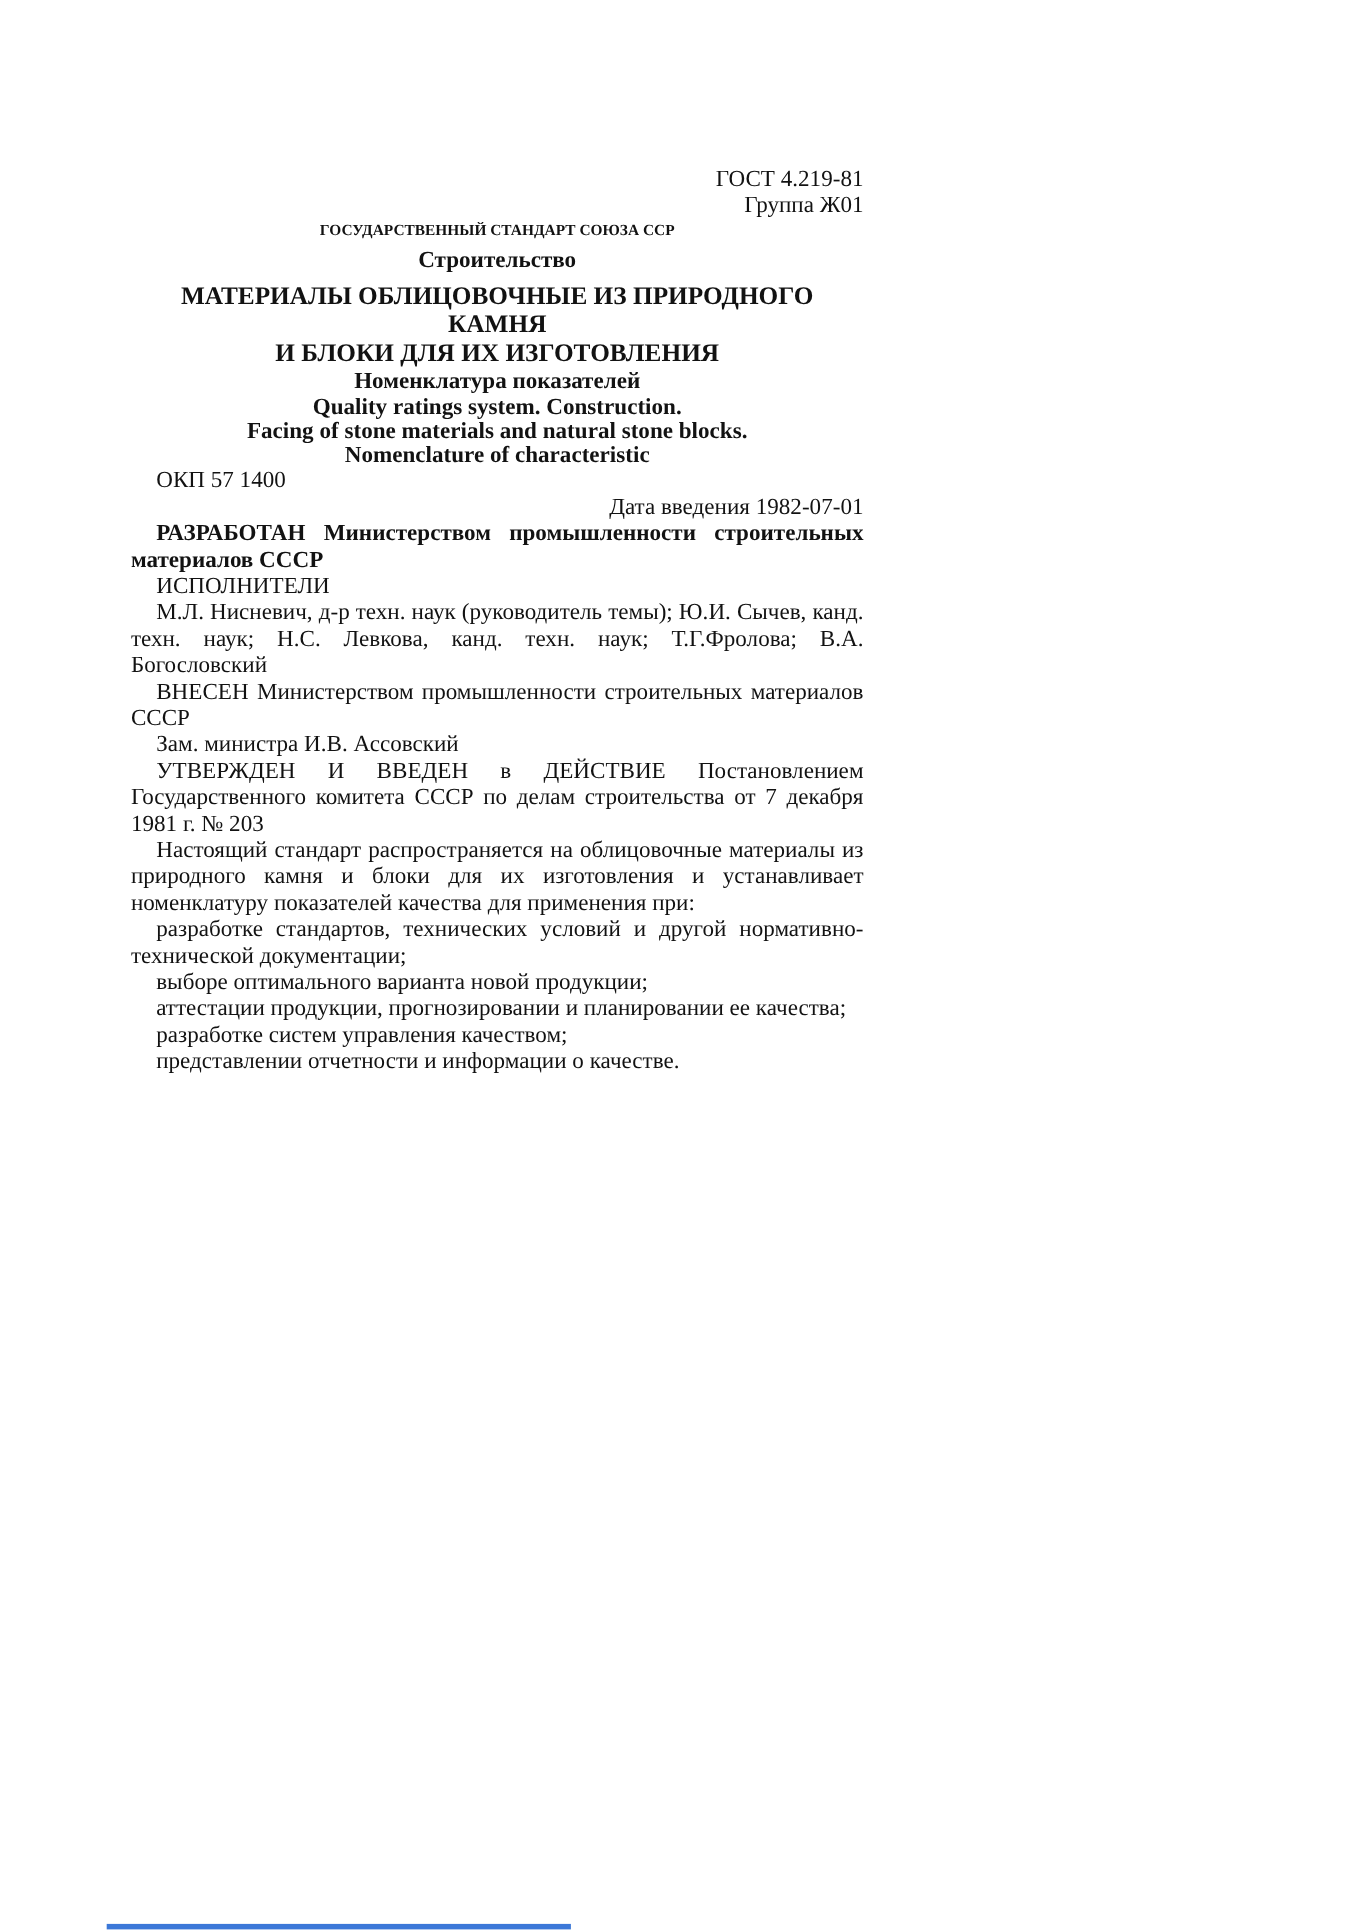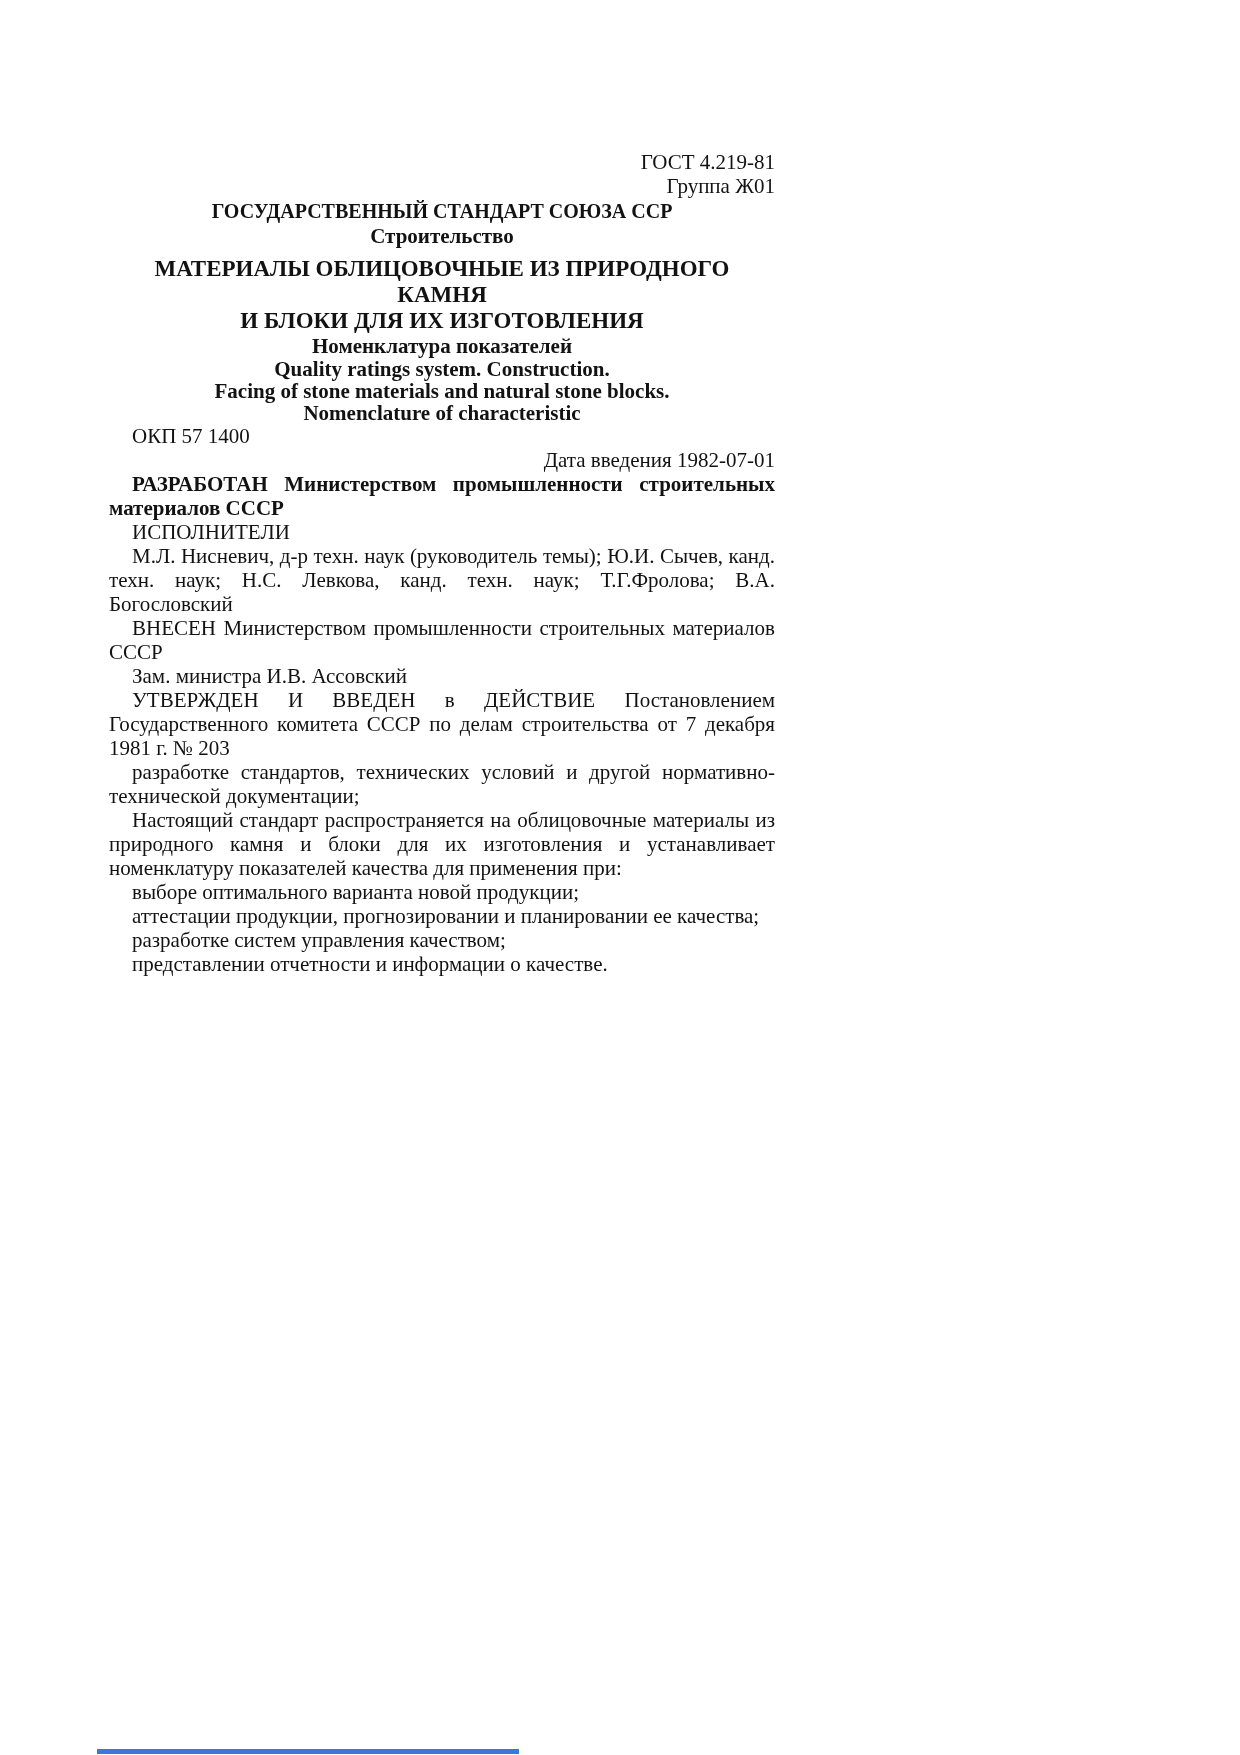--- a/index.html
+++ b/index.html
@@ -7,36 +7,36 @@
     position: relative;
     width: 1240px;
     height: 1755px;
     background: #ffffff;
     overflow: hidden;
     font-family: "Liberation Serif", "DejaVu Serif", serif;
     color: #121212;
   }
   .doc {
     position: absolute;
-    left: 109px;
+    left: 119px;
     top: 0;
     width: 666px;
     padding-top: 150px;
     font-size: 21px;
     line-height: 24px;
   }
   .doc p { margin: 0; }
   .right   { text-align: right; }
   .center  { text-align: center; }
   .justify { text-align: justify; text-indent: 23px; }
   .indent  { text-indent: 23px; }
 
   .gost-num   { margin-top: 0; }
   .group      { margin-top: 20px; }
-  .h-main     { margin-top: 43px; font-weight: bold; font-size: 20px; line-height: 26px; }
+  .h-main     { margin-top: 43px; font-weight: bold; font-size: 14px; line-height: 26px; }
   .h-sub1     { margin-top: 45px; font-weight: bold; }
   .h-sub2     { margin-top: 23px; font-weight: bold; }
   .h-title    { margin-top: 8px; font-weight: bold; font-size: 23px; line-height: 26px; }
   .h-sub3     { margin-top: 18px; font-weight: bold; }
   .h-title-en { font-weight: bold; line-height: 22px; }
   .okp        { margin-top: 48px; }
   .intro-date { margin-top: 0; font-family: Liberation Serif, serif; }
   .para       { margin-top: 21px; }
   .para-razr  { margin-top: 24px; font-weight: bold; }
   .para-dev   { margin-top: 20px; }
@@ -87,23 +87,23 @@
     <p class="para-dev indent">ИСПОЛНИТЕЛИ</p>
 
     <p class="para justify">М.Л. Нисневич, д-р техн. наук (руководитель темы); Ю.И. Сычев, канд. техн. наук; Н.С. Левкова, канд. техн. наук; Т.Г.Фролова; В.А. Богословский</p>
 
     <p class="para justify">ВНЕСЕН Министерством промышленности строительных материалов СССР</p>
 
     <p class="para indent">Зам. министра И.В. Ассовский</p>
 
     <p class="para justify">УТВЕРЖДЕН И ВВЕДЕН в ДЕЙСТВИЕ Постановлением Государственного комитета СССР по делам строительства от 7 декабря 1981 г. № 203</p>
 
+    <p class="para justify">Настоящий стандарт распространяется на облицовочные материалы из природного камня и блоки для их изготовления и устанавливает номенклатуру показателей качества для применения при:</p>
+
     <p class="para justify">разработке стандартов, технических условий и другой нормативно-технической документации;</p>
-
-    <p class="para justify">Настоящий стандарт распространяется на облицовочные материалы из природного камня и блоки для их изготовления и устанавливает номенклатуру показателей качества для применения при:</p>
 
     <p class="para justify">выборе оптимального варианта новой продукции;</p>
 
     <p class="para justify">аттестации продукции, прогнозировании и планировании ее качества;</p>
 
     <p class="para justify">разработке систем управления качеством;</p>
 
     <p class="para justify">представлении отчетности и информации о качестве.</p>
 
 

